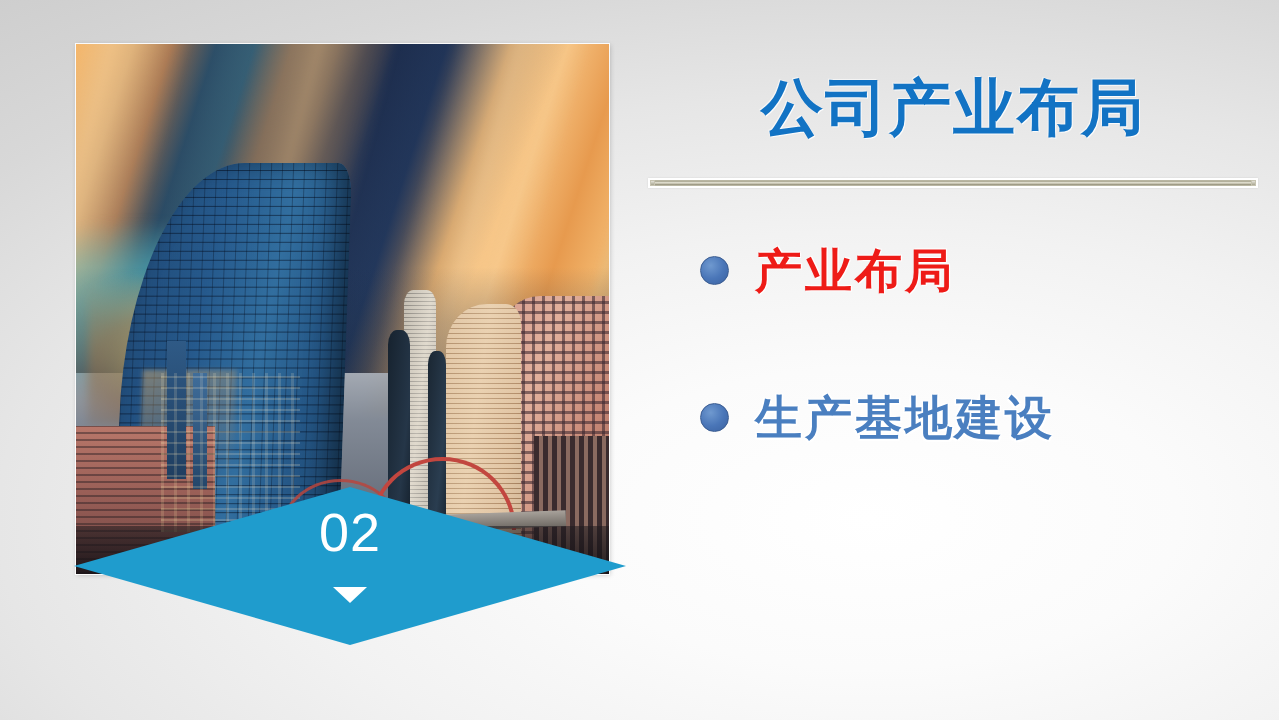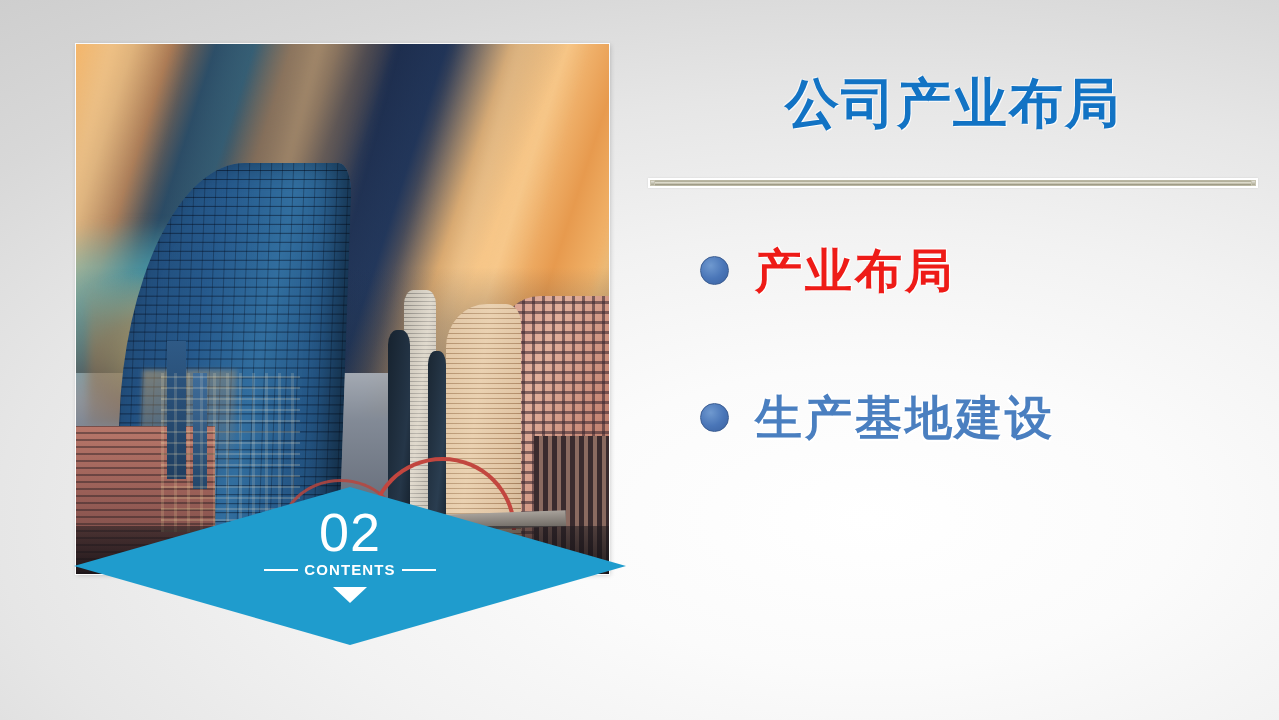--- a/index.html
+++ b/index.html
@@ -381,21 +381,21 @@
   }
 
   
   .title {
     position: absolute;
     left: 648px;
     top: 72px;
     width: 610px;
     text-align: center;
     color: #1273c4;
-    font-size: 54px;
+    font-size: 62px;
     font-weight: bold;
     letter-spacing: 2px;
     line-height: 1.15;
     text-shadow: 1px 1px 0 rgba(255,255,255,0.85),
                  -1px -1px 0 rgba(255,255,255,0.6);
     font-family: "Liberation Sans", "DejaVu Sans", sans-serif;
   }
 
   .divider {
     position: absolute;
@@ -516,25 +516,20 @@
       <div class="bridge-arch2"></div>
       <div class="bridge-arch"></div>
       <div class="bridge-deck"></div>
 
       <div class="foreground"></div>
     </div>
   </div>
 
   <div class="diamond">
     <div class="diamond-num">02</div>
-    <div class="diamond-contents">
-      <span class="dc-line"></span>
-      <span class="dc-text">CONTENTS</span>
-      <span class="dc-line"></span>
-    </div>
     <div class="diamond-tri"></div>
   </div>
 
   <div class="title">公司产业布局</div>
 
   <div class="divider">
     <div class="divider-bar"></div>
     <div class="divider-cap left"></div>
     <div class="divider-cap right"></div>
   </div>

